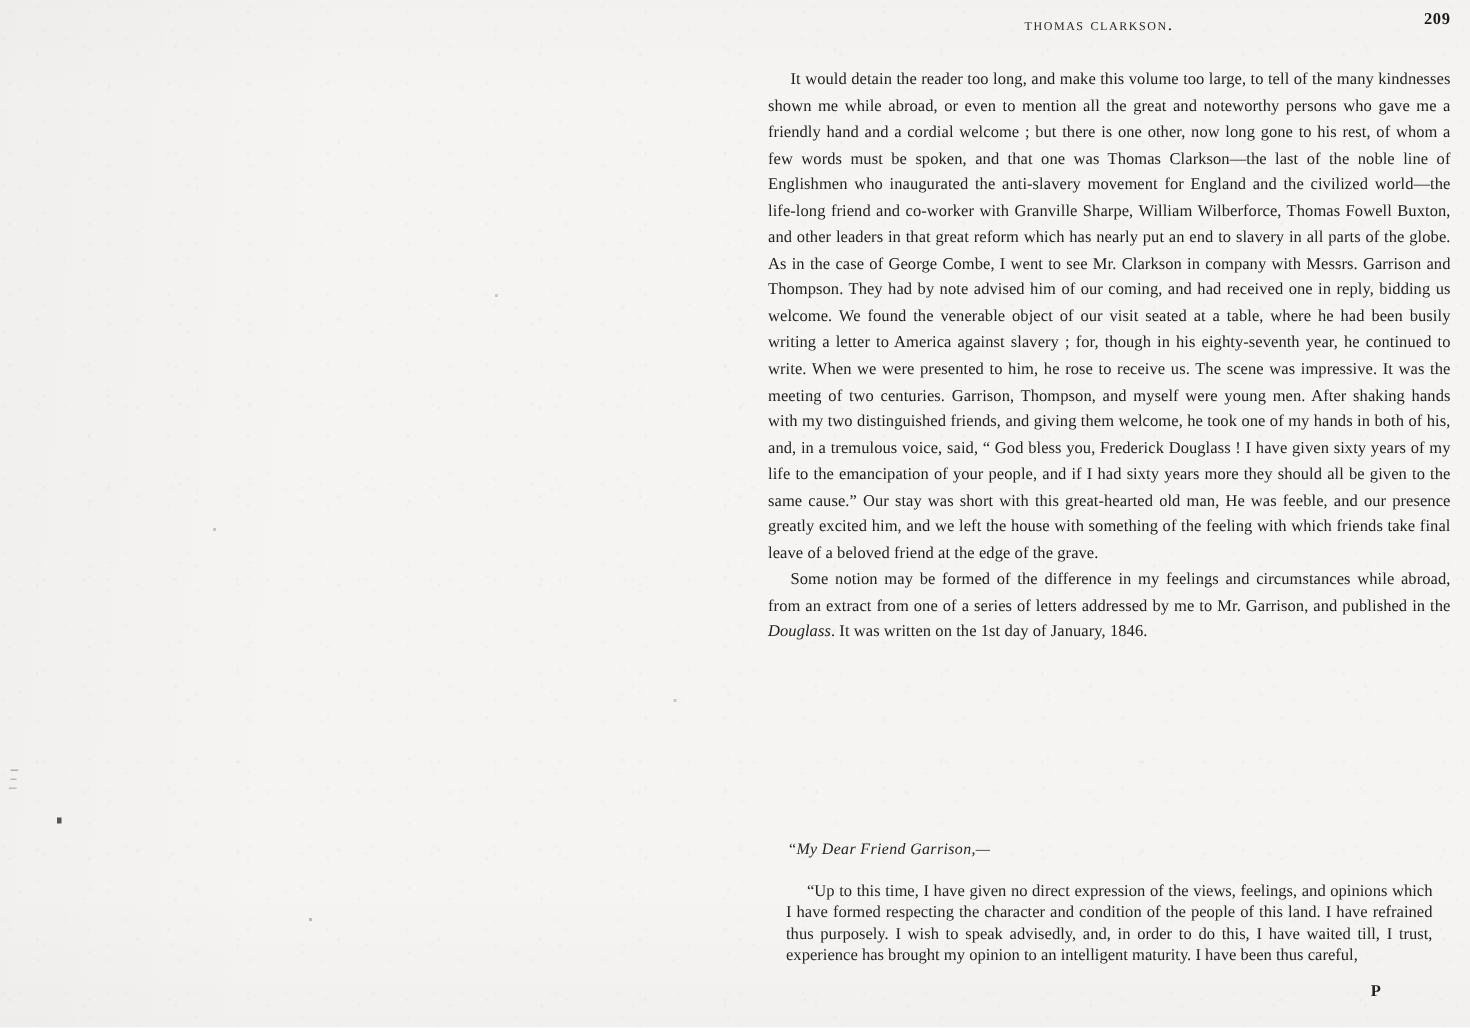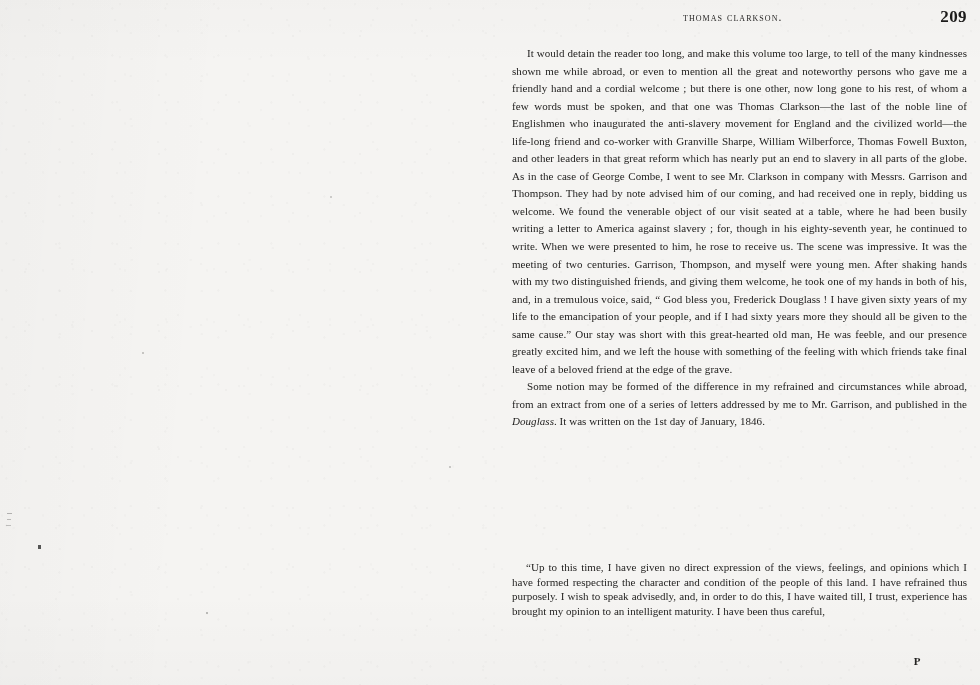--- a/index.html
+++ b/index.html
@@ -72,21 +72,21 @@
     letter-spacing: 1.05px;
     font-variant: small-caps;
     text-transform: lowercase;
     color: #262524;
     white-space: nowrap;
   }
   .runhead-folio {
     position: absolute;
     right: 0;
     top: -4px;
-    font-size: 17px;
+    font-size: 11px;
     font-weight: bold;
     color: #1d1c1b;
     letter-spacing: .4px;
   }
 
   .body-text {
     position: absolute;
     top: 45px;
     left: 0;
     width: 455px;
@@ -115,21 +115,21 @@
   }
   .letter-salutation {
     margin: 0 0 7px 0;
     text-indent: 14px;
     font-style: italic;
     font-size: 10.6px;
     letter-spacing: .25px;
   }
   .letter-salutation .q { font-style: normal; }
   .letter-body {
-    margin: 0;
+    margin: 12px;
     text-indent: 14px;
   }
 
   .signature-mark {
     position: absolute;
     top: 655px;
     right: 46px;
     font-size: 11px;
     font-weight: bold;
     color: #242322;
@@ -159,24 +159,27 @@
     <div class="runhead">
       <div class="runhead-title">THOMAS CLARKSON.</div>
       <div class="runhead-folio">209</div>
     </div>
 
     <div class="body-text">
 
       <p>It would detain the reader too long, and make this volume too large, to tell of the many kindnesses shown me while abroad, or even to mention all the great and noteworthy persons who gave me a friendly hand and a cordial welcome ; but there is one other, now long gone to his rest, of whom a few words must be spoken, and that one was Thomas Clarkson—the last of the noble line of Englishmen who inaugurated the anti-slavery movement for England and the civilized world—the life-long friend and co-worker with Granville Sharpe, William Wilberforce, Thomas Fowell Buxton, and other leaders in that great reform which has nearly put an end to slavery in all parts of the globe.  As in the case of George Combe, I went to see Mr. Clarkson in company with Messrs. Garrison and Thompson.  They had by note advised him of our coming, and had received one in reply, bidding us welcome. We found the venerable object of our visit seated at a table, where he had been busily writing a letter to America against slavery ; for, though in his eighty-seventh year, he continued to write.  When we were presented to him, he rose to receive us. The scene was impressive.  It was the meeting of two centuries. Garrison, Thompson, and myself were young men.  After shaking hands with my two distinguished friends, and giving them welcome, he took one of my hands in both of his, and, in a tremulous voice, said, “ God bless you, Frederick Douglass !  I have given sixty years of my life to the emancipation of your people, and if I had sixty years more they should all be given to the same cause.”  Our stay was short with this great-hearted old man,  He was feeble, and our presence greatly excited him, and we left the house with something of the feeling with which friends take final leave of a beloved friend at the edge of the grave.</p>
 
       <p>
-        <span>Some notion may be formed of the difference in my refrained and circumstances while abroad, from an extract from one of a series of letters addressed by me to Mr. Garrison, and published in the </span><em>Douglass</em><span>.  It was written on the 1st day of January, 1846.</span>
+        <span>Some notion may be formed of the difference in my feelings and circumstances while abroad, from an extract from one of a series of letters addressed by me to Mr. Garrison, and published in the </span><em>Douglass</em><span>.  It was written on the 1st day of January, 1846.</span>
       </p>
     </div>
 
     <div class="letter-block">
+      <p class="letter-salutation">
+        <span class="q">“</span><span>My Dear Friend Garrison,—</span>
+      </p>
       <p class="letter-body">“Up to this time, I have given no direct expression of the views, feelings, and opinions which I have formed respecting the character and condition of the people of this land.  I have refrained thus purposely.  I wish to speak advisedly, and, in order to do this, I have waited till, I trust, experience has brought my opinion to an intelligent maturity.  I have been thus careful,</p>
     </div>
 
     <div class="signature-mark">P</div>
 
   </div>
 </div>
 
 </body></html>

